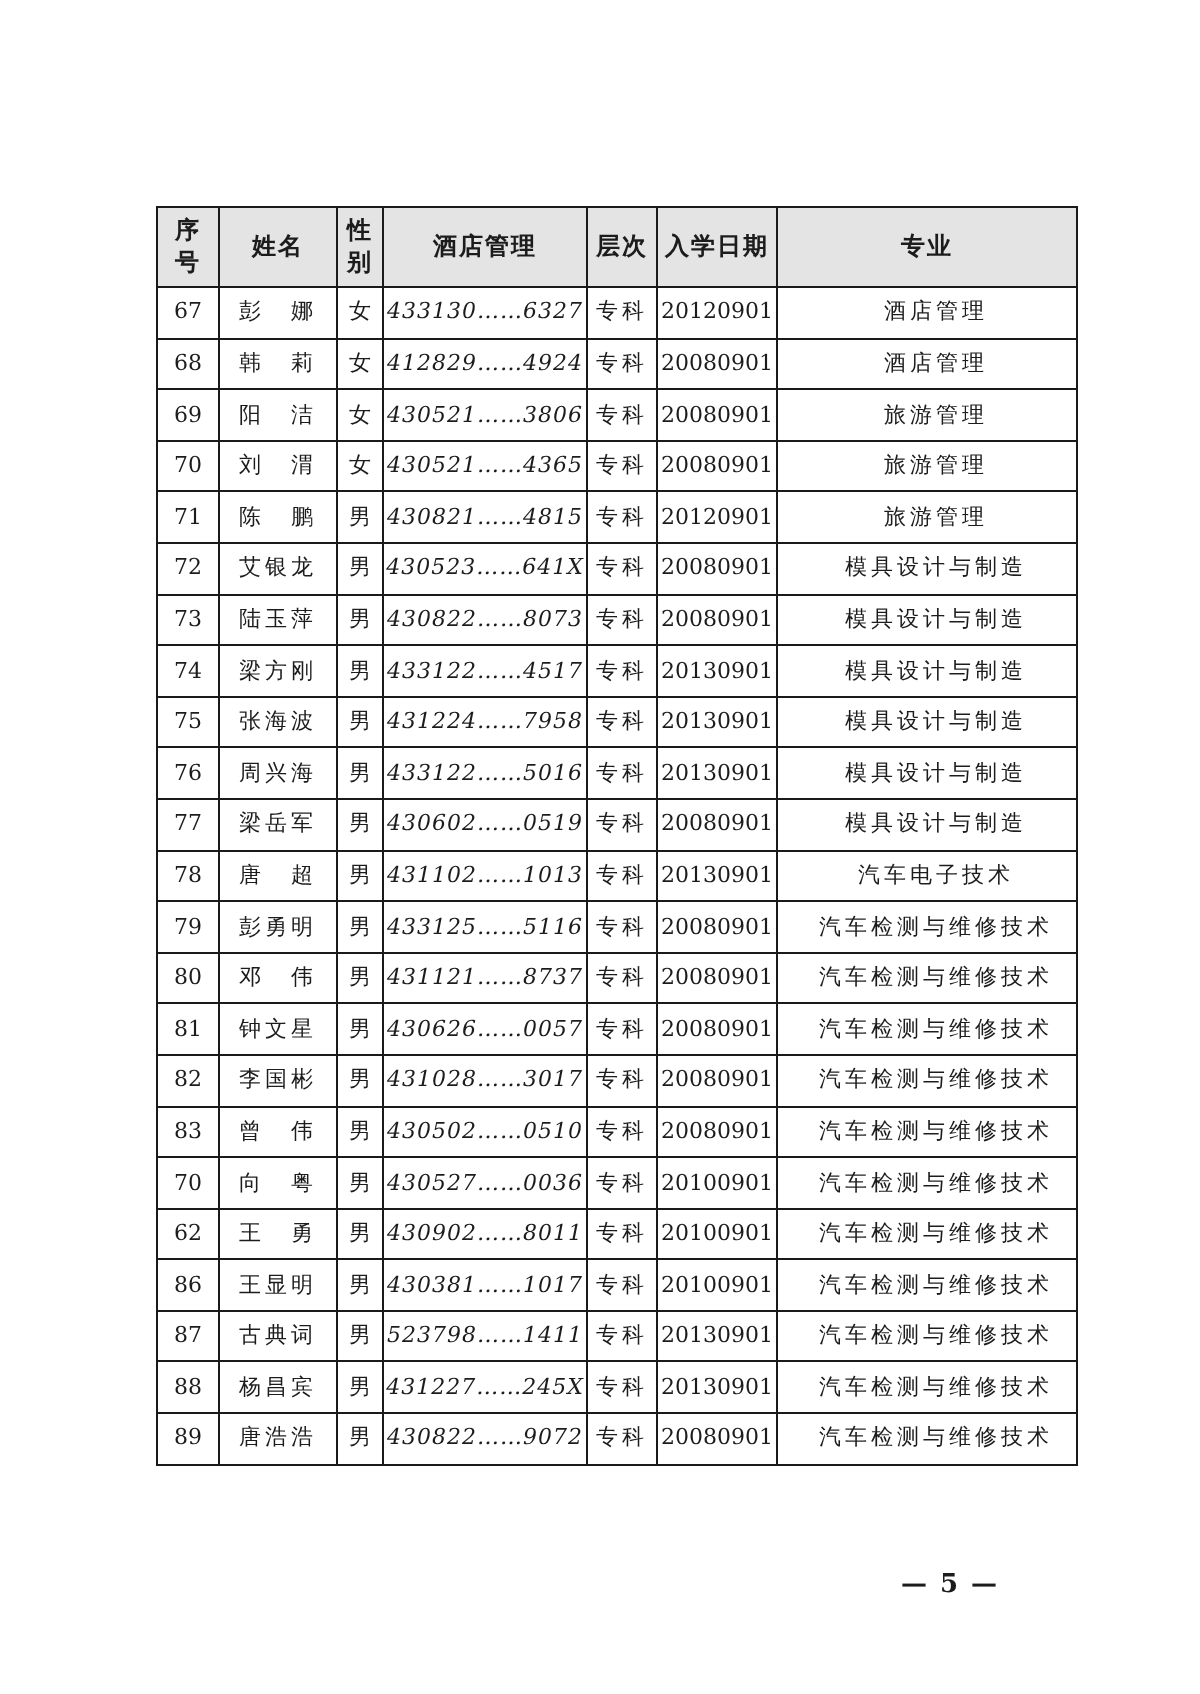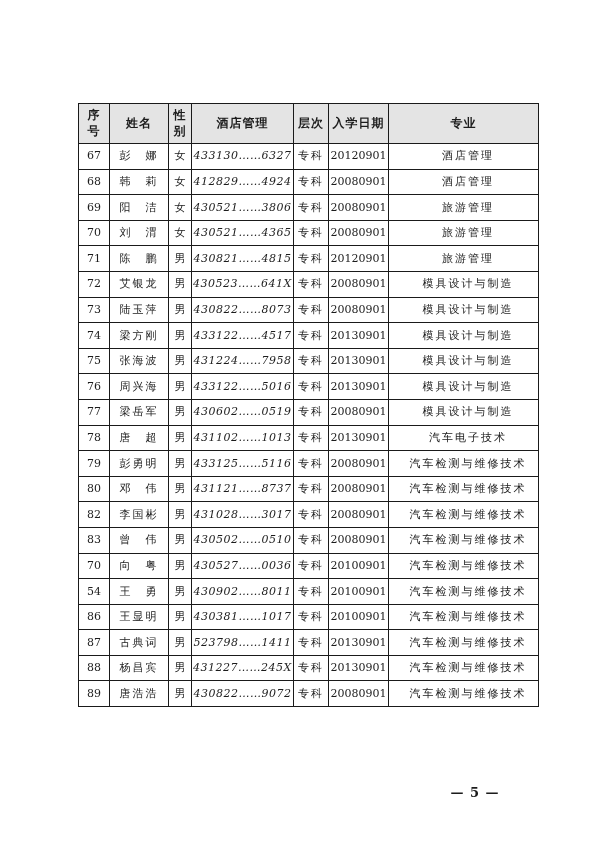--- a/index.html
+++ b/index.html
@@ -210,20 +210,29 @@
         <tr>
           <td class="col-0">80</td>
           <td class="col-1">邓　伟</td>
           <td class="col-2">男</td>
           <td class="col-3">431121……8737</td>
           <td class="col-4">专科</td>
           <td class="col-5">20080901</td>
           <td class="col-6">汽车检测与维修技术</td>
         </tr>
         <tr>
+          <td class="col-0">81</td>
+          <td class="col-1">钟文星</td>
+          <td class="col-2">男</td>
+          <td class="col-3">430626……0057</td>
+          <td class="col-4">专科</td>
+          <td class="col-5">20080901</td>
+          <td class="col-6">汽车检测与维修技术</td>
+        </tr>
+        <tr>
           <td class="col-0">82</td>
           <td class="col-1">李国彬</td>
           <td class="col-2">男</td>
           <td class="col-3">431028……3017</td>
           <td class="col-4">专科</td>
           <td class="col-5">20080901</td>
           <td class="col-6">汽车检测与维修技术</td>
         </tr>
         <tr>
           <td class="col-0">83</td>
@@ -237,21 +246,21 @@
         <tr>
           <td class="col-0">70</td>
           <td class="col-1">向　粤</td>
           <td class="col-2">男</td>
           <td class="col-3">430527……0036</td>
           <td class="col-4">专科</td>
           <td class="col-5">20100901</td>
           <td class="col-6">汽车检测与维修技术</td>
         </tr>
         <tr>
-          <td class="col-0">54</td>
+          <td class="col-0">62</td>
           <td class="col-1">王　勇</td>
           <td class="col-2">男</td>
           <td class="col-3">430902……8011</td>
           <td class="col-4">专科</td>
           <td class="col-5">20100901</td>
           <td class="col-6">汽车检测与维修技术</td>
         </tr>
         <tr>
           <td class="col-0">86</td>
           <td class="col-1">王显明</td>

